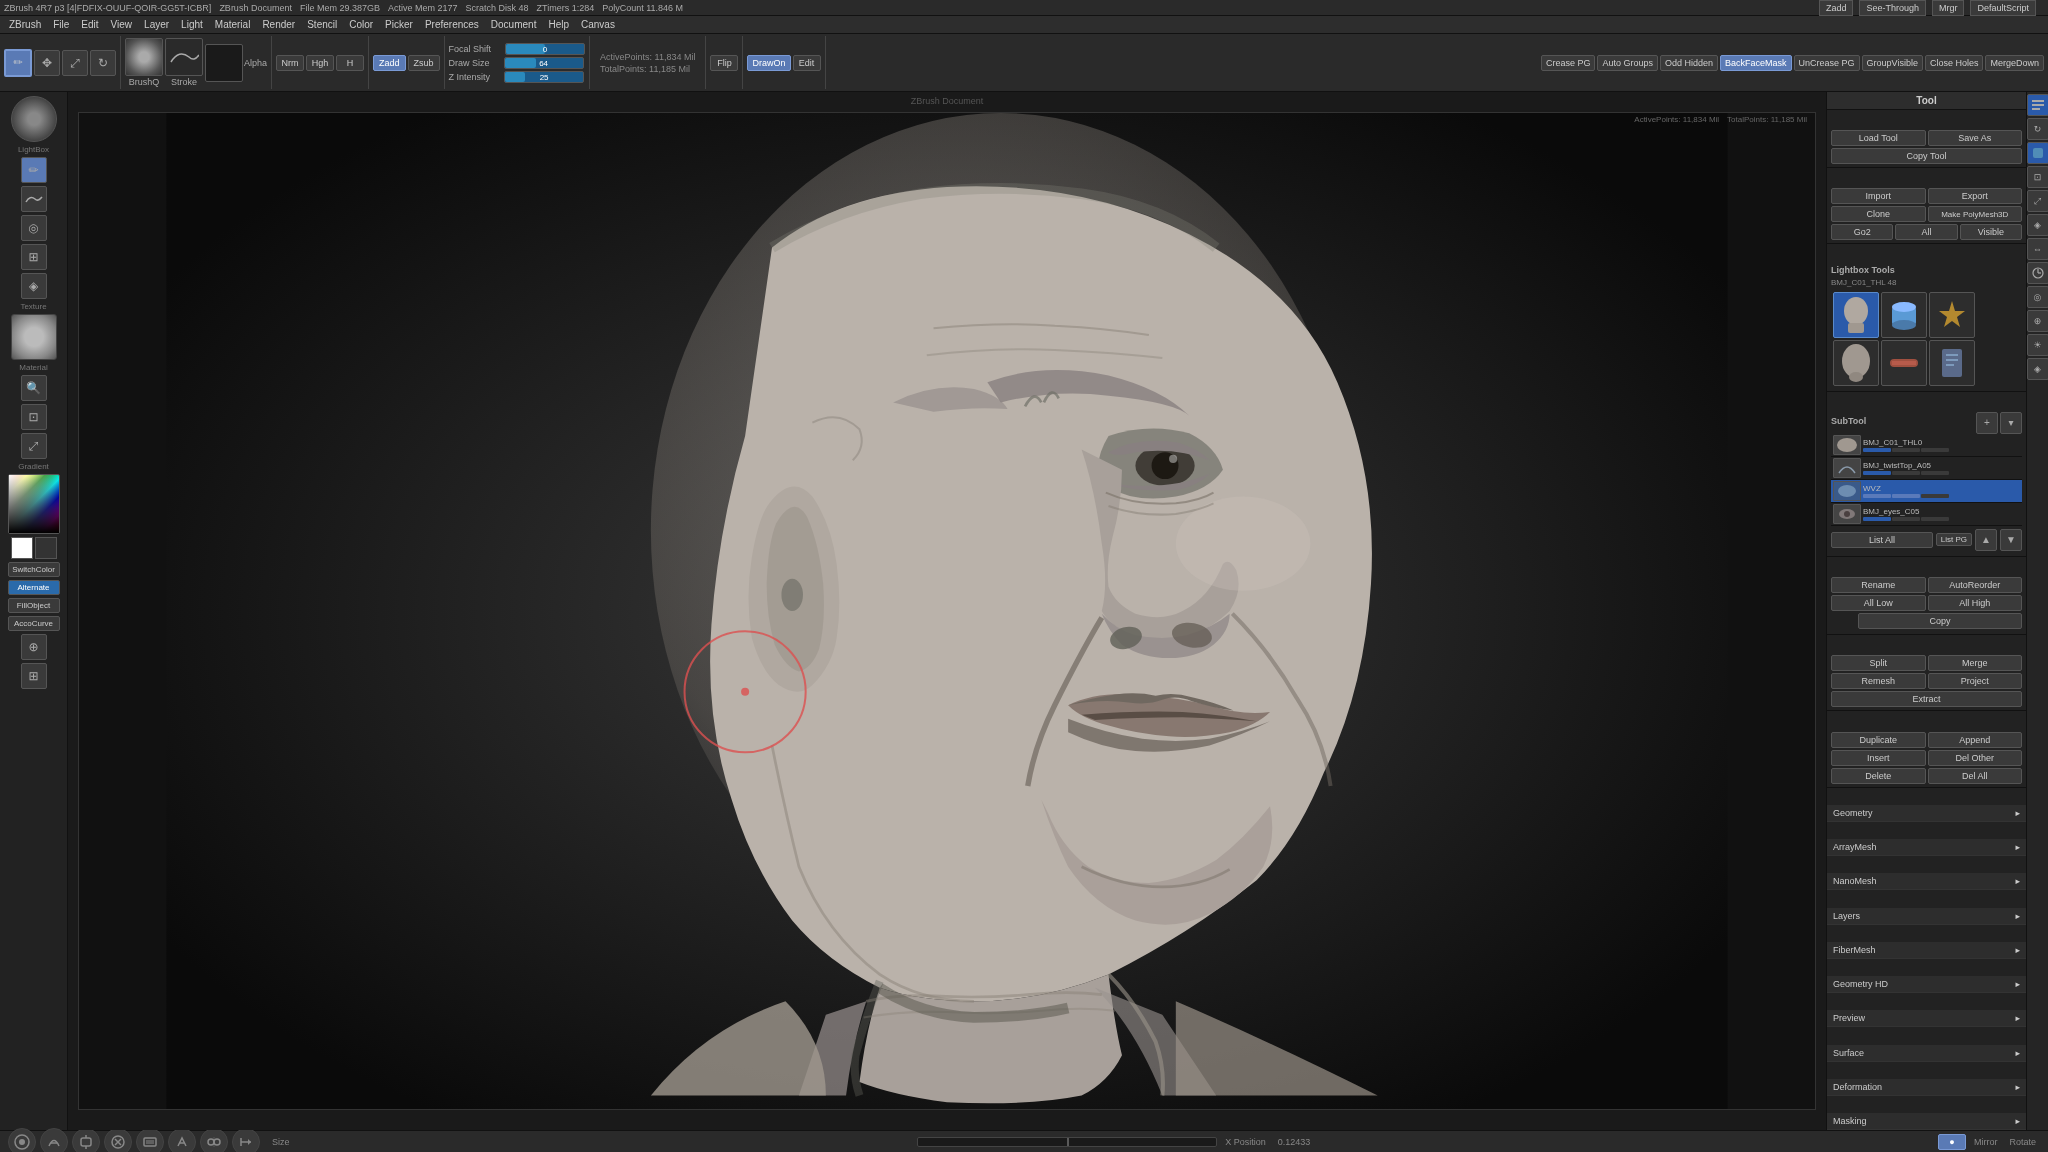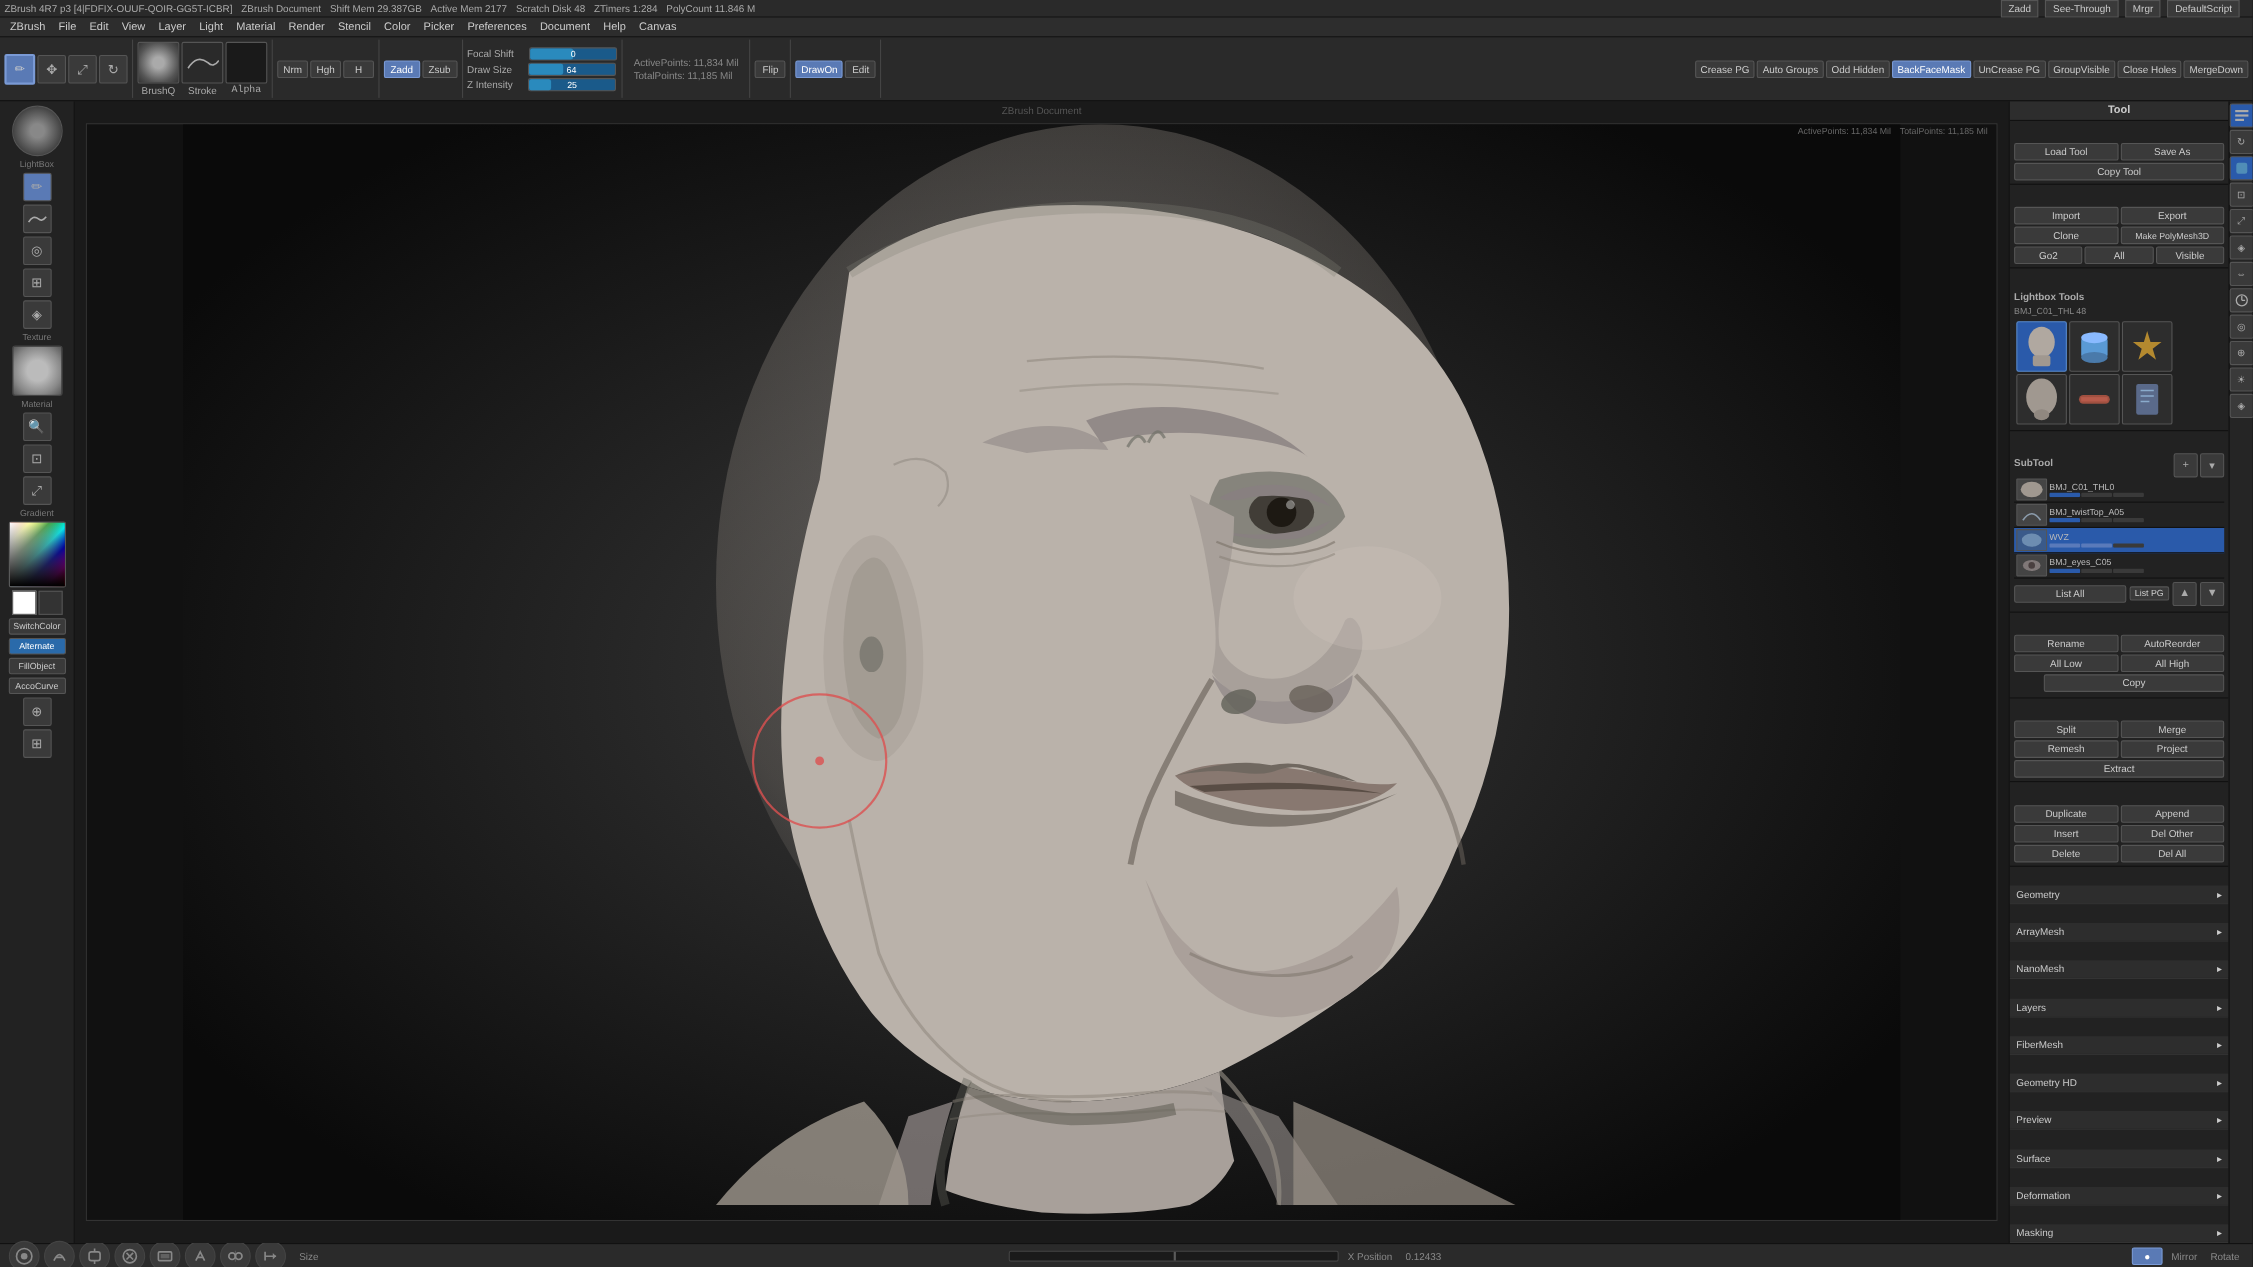--- a/index.html
+++ b/index.html
@@ -549,21 +549,21 @@
       padding: 2px 6px;
       cursor: pointer;
     }
   </style>
 </head>
 <body>
 
 <div id="title-bar">
   <span>ZBrush 4R7 p3 [4|FDFIX-OUUF-QOIR-GG5T-ICBR]</span>
   <span>ZBrush Document</span>
-  <span>Shift Mem 29.387GB</span>
+  <span>File Mem 29.387GB</span>
   <span>Active Mem 2177</span>
   <span>Scratch Disk 48</span>
   <span>ZTimers 1:284</span>
   <span>PolyCount 11.846 M</span>
   <span style="margin-left:auto; display:flex; gap:6px;">
     <button class="quicksave-btn" style="font-size:9px;">Zadd</button>
     <button class="see-through-btn" style="font-size:9px;">See-Through</button>
     <button class="quicksave-btn" style="font-size:9px;">Mrgr</button>
     <button class="quicksave-btn" style="font-size:9px;">DefaultScript</button>
   </span>
@@ -602,21 +602,21 @@
       <div class="toolbar-label">BrushQ</div>
     </div>
     <div style="display:flex;flex-direction:column;align-items:center;gap:1px;">
       <div class="toolbar-btn-icon" style="width:38px;height:38px;background:#2a2a2a;">
         <svg width="30" height="20">
             <path d="M2,15 Q10,2 20,10 Q25,15 30,8" stroke="#aaa" stroke-width="1.5" fill="none"></path>
           </svg>
       </div>
       <div class="toolbar-label">Stroke</div>
     </div>
-    <div style="display:flex;flex-direction:column;align-items:center;gap:1px;font-family:Liberation Mono, monospace;">
+    <div style="display:flex;flex-direction:row;align-items:center;gap:1px;">
       <div class="toolbar-btn-icon" style="width:38px;height:38px;background:#1a1a1a;"></div>
       <div class="toolbar-label">Alpha</div>
     </div>
   </div>
 
   <div class="toolbar-section">
     <div class="toolbar-btn">Nrm</div>
     <div class="toolbar-btn">Hgh</div>
     <div class="toolbar-btn">H</div>
   </div>

